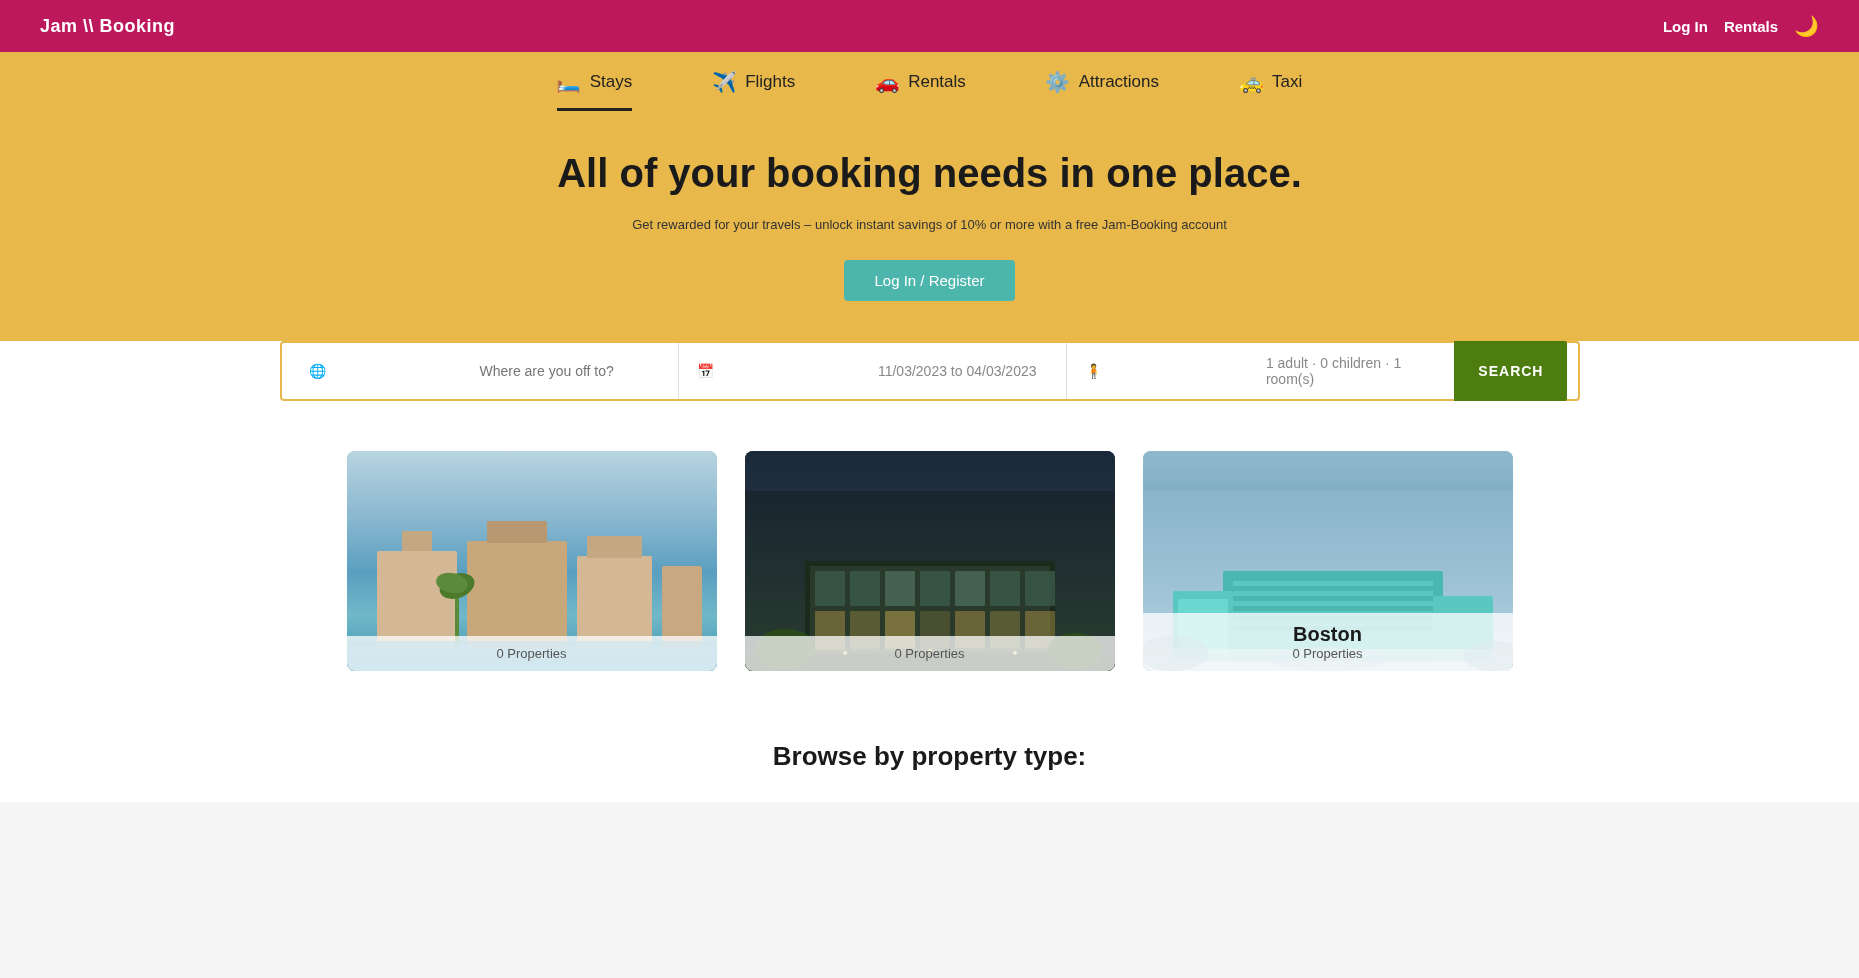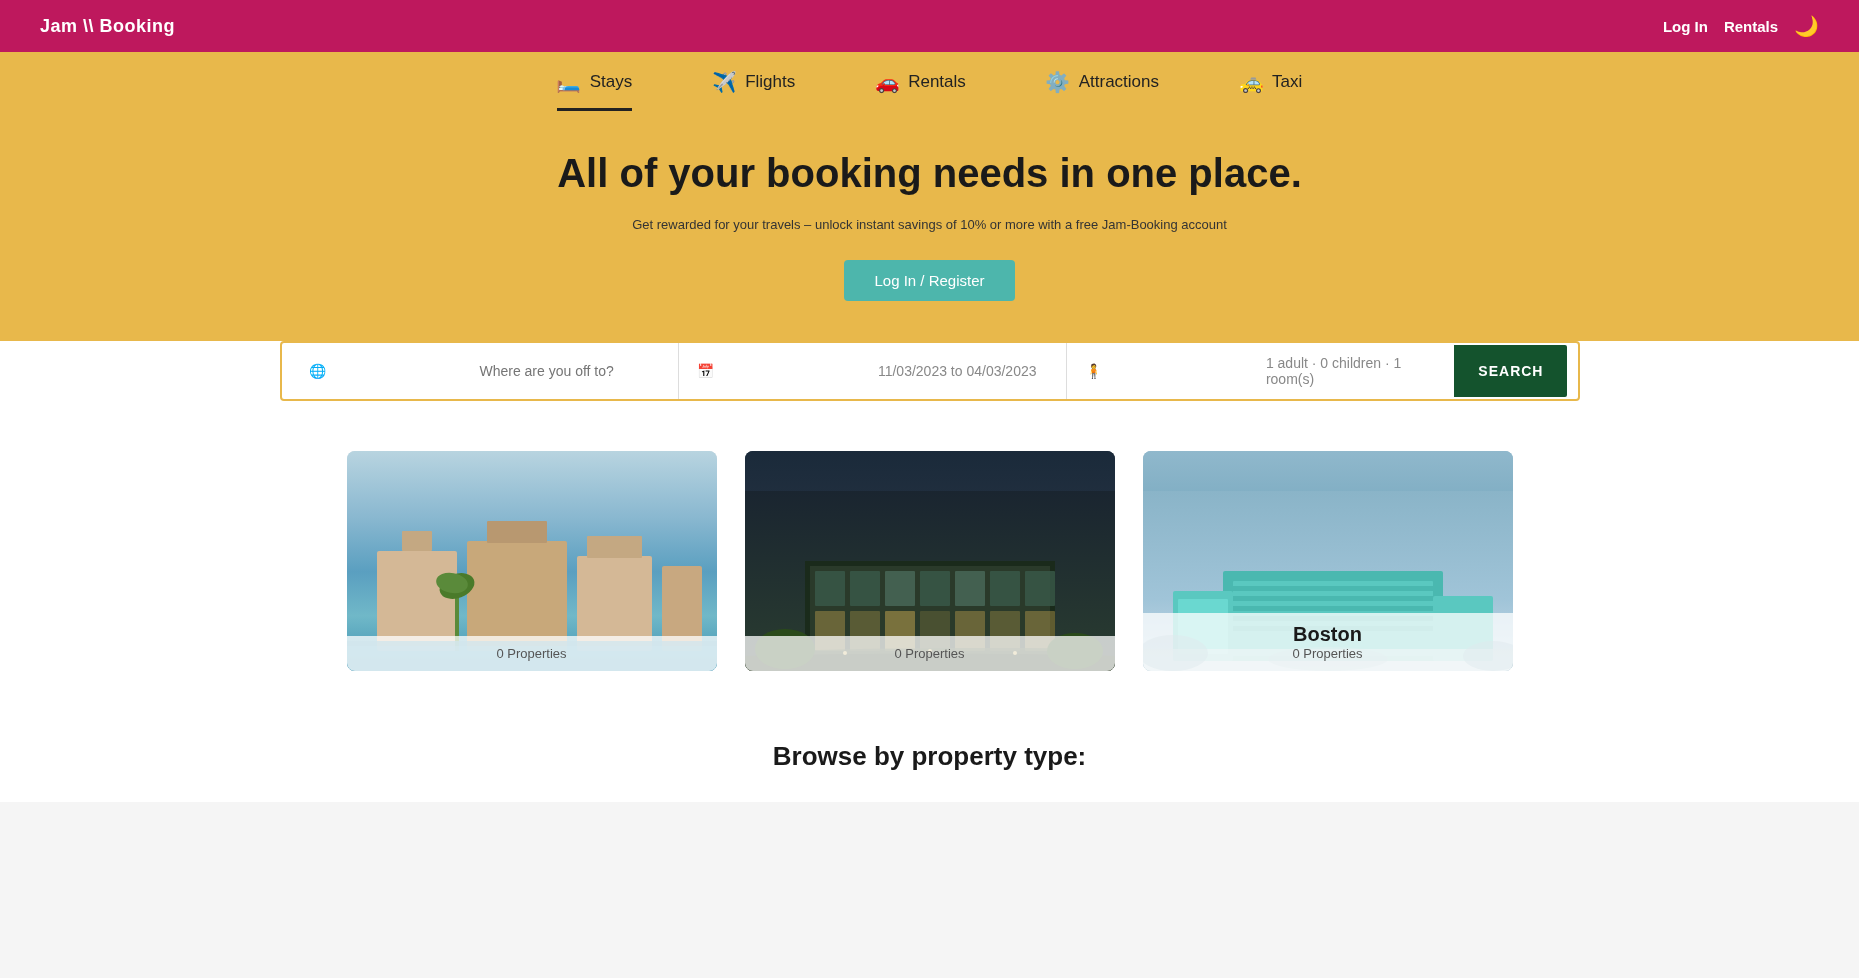--- a/index.html
+++ b/index.html
@@ -121,25 +121,25 @@
     .search-icon { font-size: 20px; color: #555; }
     .search-part input, .search-part span {
       border: none;
       outline: none;
       font-size: 14px;
       color: #888;
       flex: 1;
       background: transparent;
     }
     .search-btn {
-      background: #14532d;
+      background: #4d7c0f;
       color: #fff;
       border: none;
       padding: 0 24px;
-      height: 52px;
+      height: 60px;
       font-size: 14px;
       font-weight: bold;
       cursor: pointer;
       letter-spacing: 1px;
       border-radius: 0 2px 2px 0;
     }
 
     
     .cities-section {
       background: #fff;

